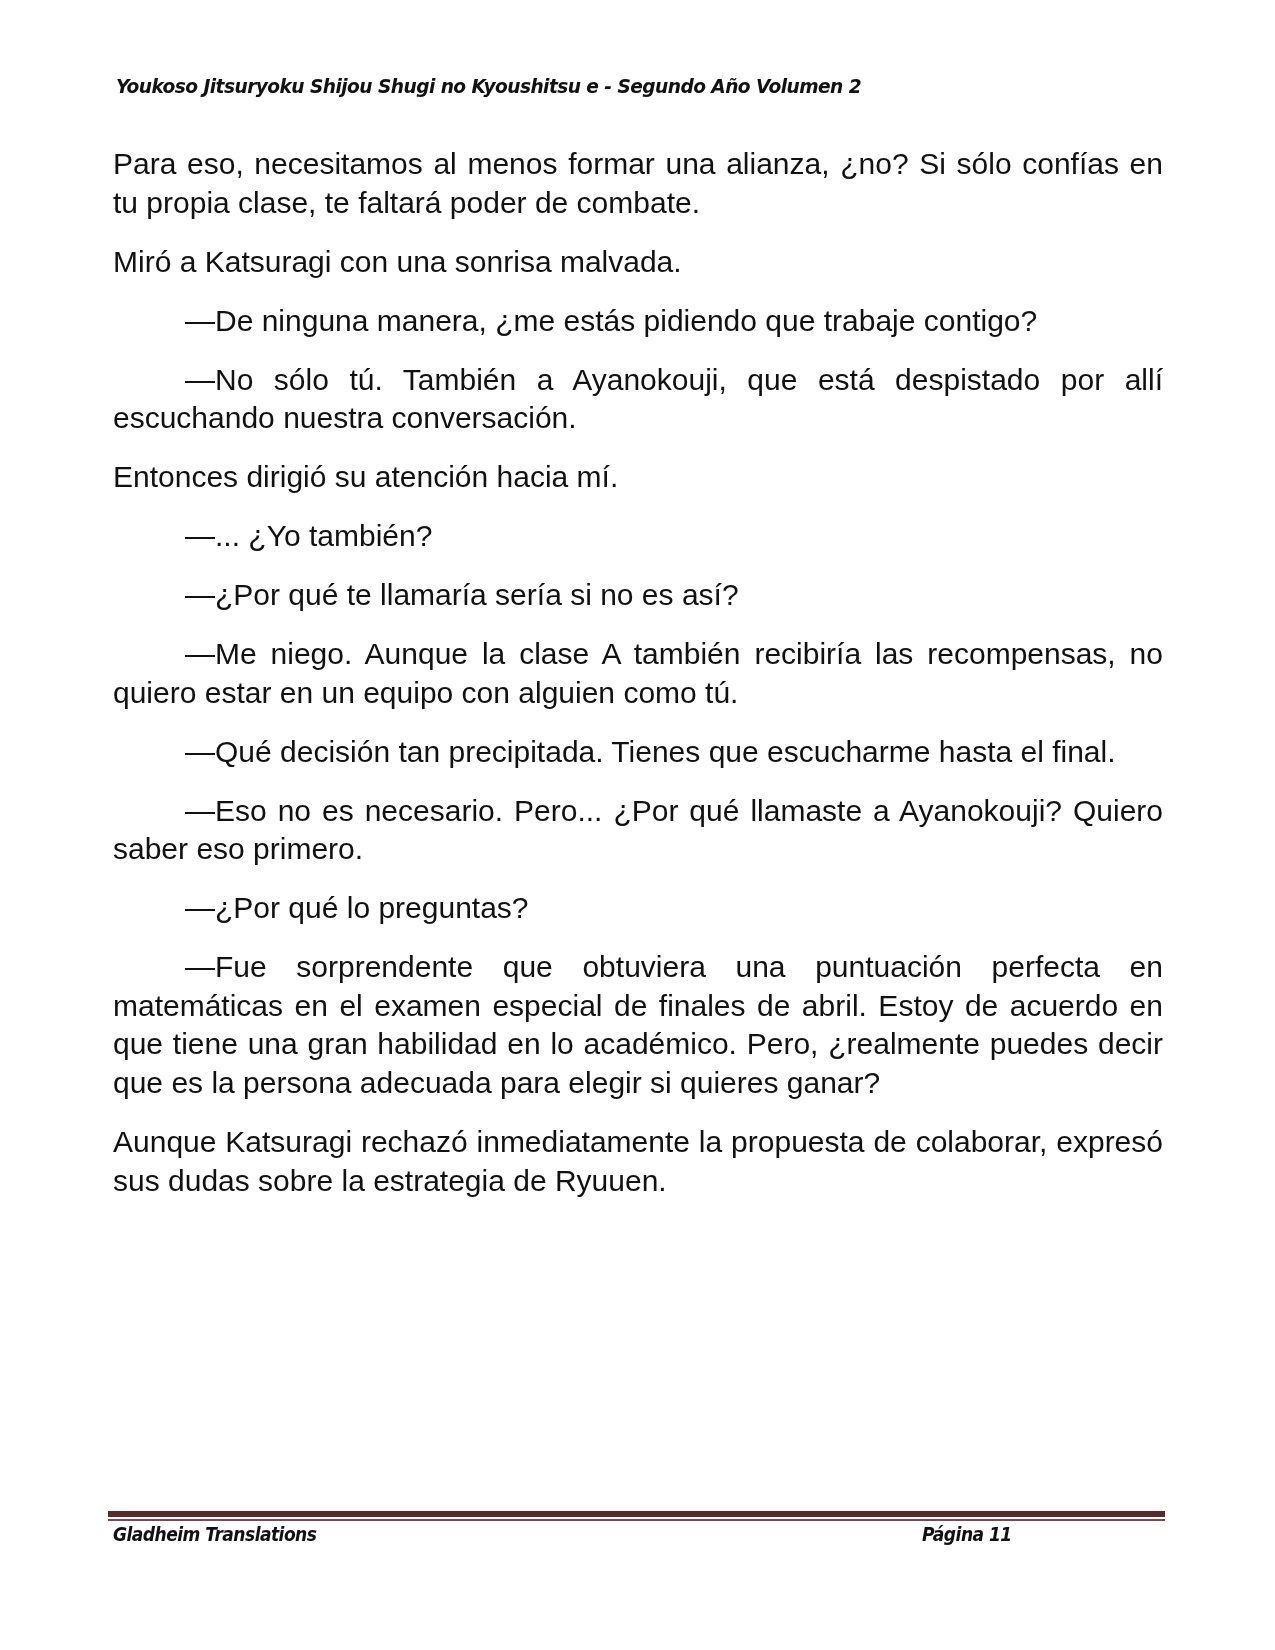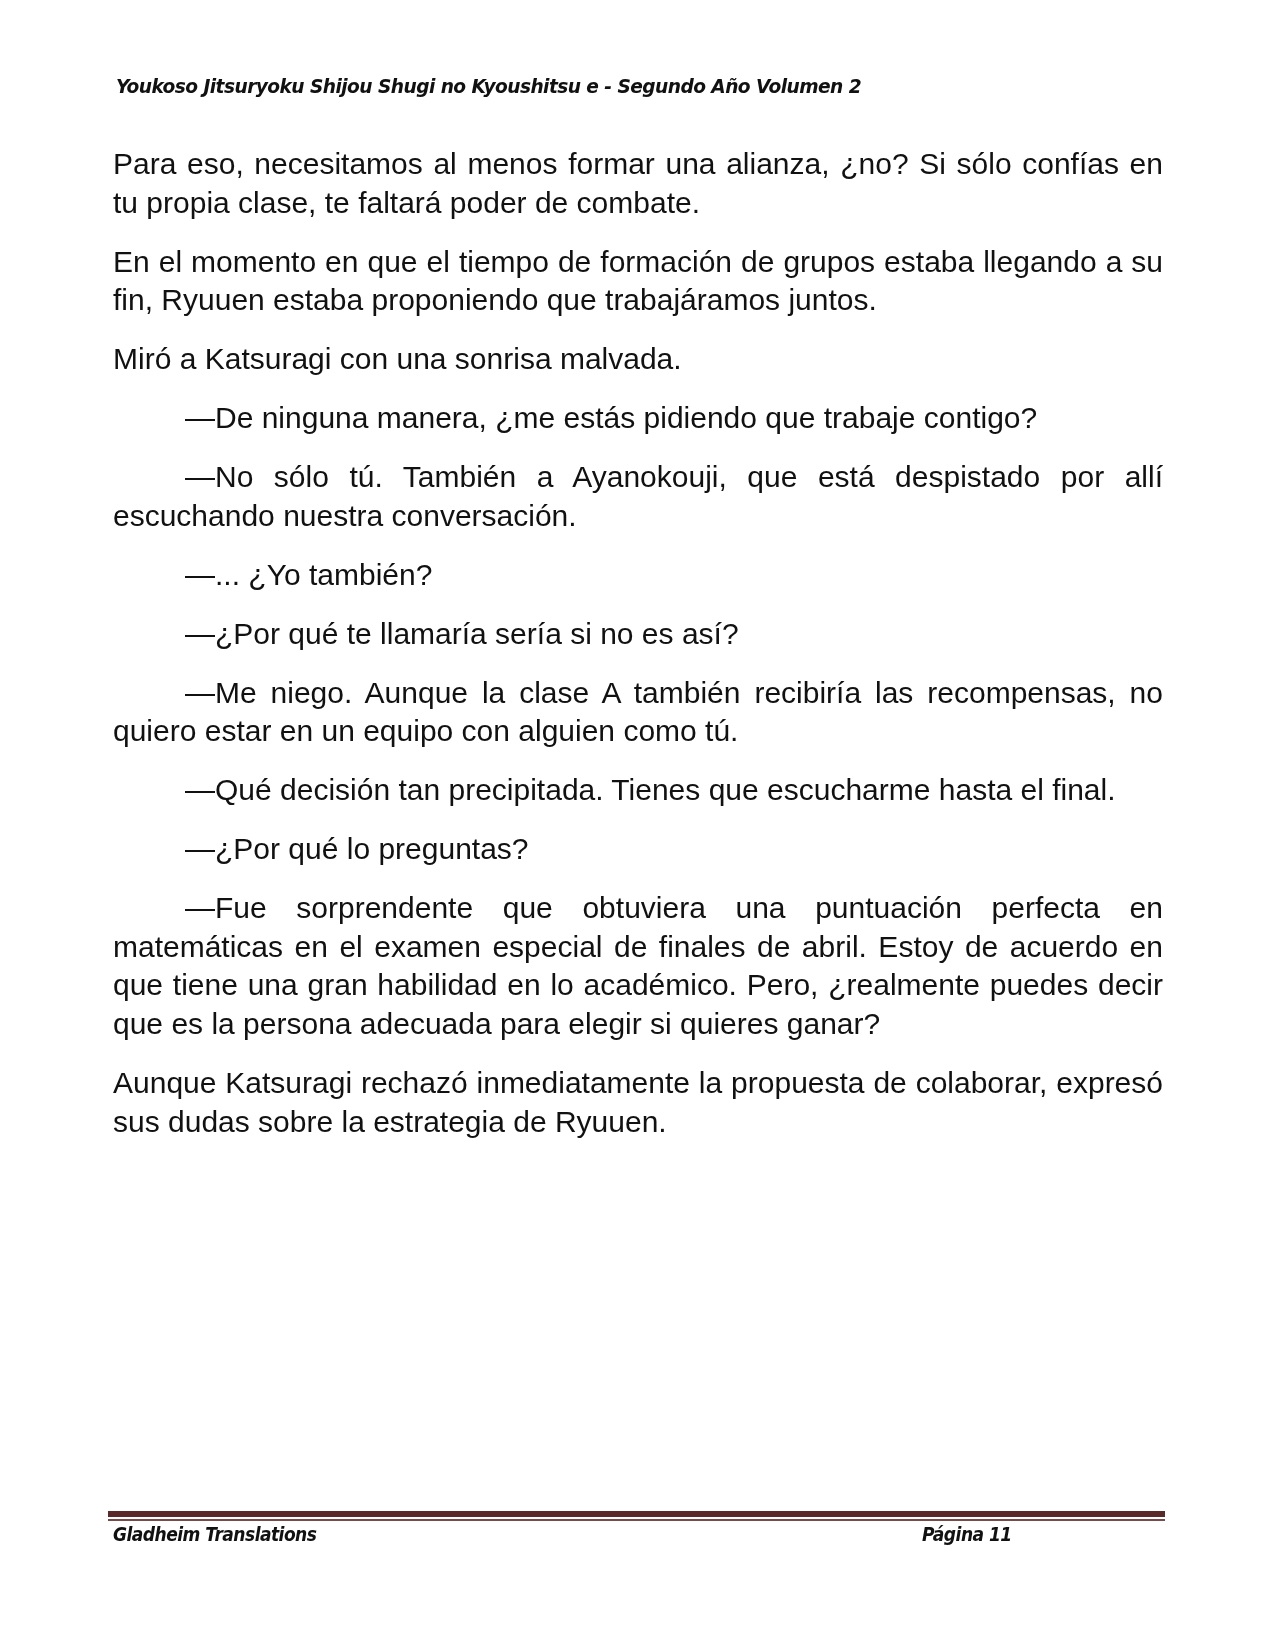--- a/index.html
+++ b/index.html
@@ -37,28 +37,29 @@
   .footer-right { right: 110px; transform: scaleX(0.9); transform-origin: right top; }
 </style>
 </head>
 <body>
 
 <div class="page">
   <div class="running-header">Youkoso Jitsuryoku Shijou Shugi no Kyoushitsu e - Segundo Año Volumen 2</div>
 
   <div class="body-text">
     <p class="narration">Para eso, necesitamos al menos formar una alianza, ¿no? Si sólo confías en tu propia clase, te faltará poder de combate.</p>
-    <p class="narration">En el momento en que el tiempo de formación de grupos estaba llegando a su fin, Ryuuen estaba proponiendo que trabajáramos juntos.</p>
     <p class="narration">Miró a Katsuragi con una sonrisa malvada.</p>
     <p class="dialogue">—De ninguna manera, ¿me estás pidiendo que trabaje contigo?</p>
     <p class="dialogue">—No sólo tú. También a Ayanokouji, que está despistado por allí escuchando nuestra conversación.</p>
+    <p class="narration">Entonces dirigió su atención hacia mí.</p>
     <p class="dialogue">—... ¿Yo también?</p>
     <p class="dialogue">—¿Por qué te llamaría sería si no es así?</p>
     <p class="dialogue">—Me niego. Aunque la clase A también recibiría las recompensas, no quiero estar en un equipo con alguien como tú.</p>
     <p class="dialogue">—Qué decisión tan precipitada. Tienes que escucharme hasta el final.</p>
+    <p class="dialogue">—Eso no es necesario. Pero... ¿Por qué llamaste a Ayanokouji? Quiero saber eso primero.</p>
     <p class="dialogue">—¿Por qué lo preguntas?</p>
     <p class="dialogue">—Fue sorprendente que obtuviera una puntuación perfecta en matemáticas en el examen especial de finales de abril. Estoy de acuerdo en que tiene una gran habilidad en lo académico. Pero, ¿realmente puedes decir que es la persona adecuada para elegir si quieres ganar?</p>
     <p class="narration">Aunque Katsuragi rechazó inmediatamente la propuesta de colaborar, expresó sus dudas sobre la estrategia de Ryuuen.</p>
   </div>
 
   <div class="footer-rule"></div>
   <div class="footer-rule-thin"></div>
   <div class="footer-left">Gladheim Translations</div>
   <div class="footer-right">Página 11</div>
 </div>

